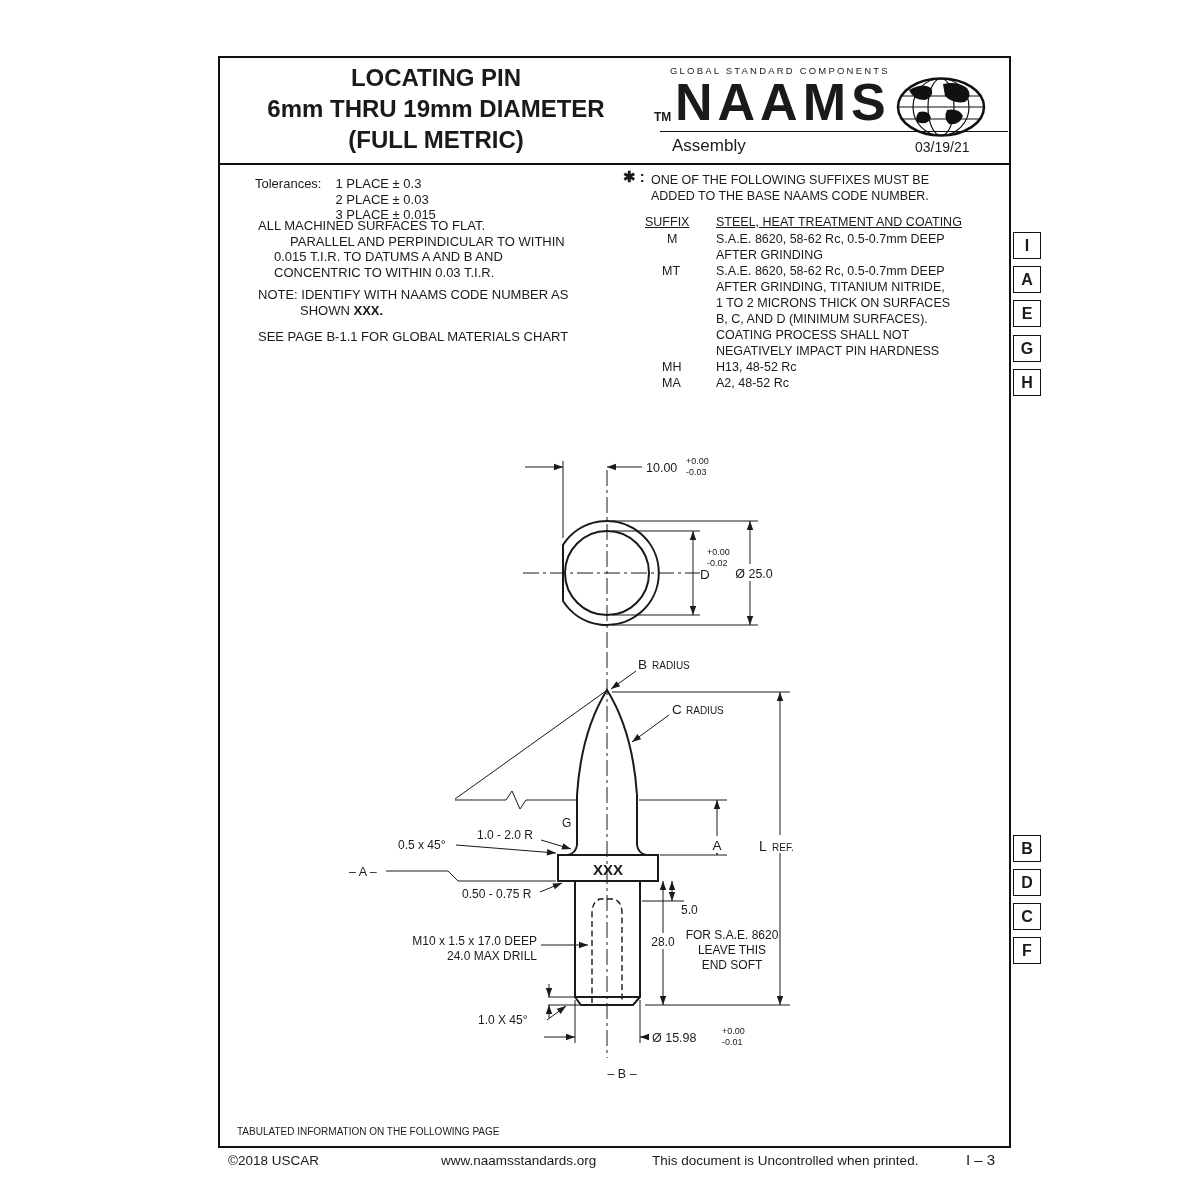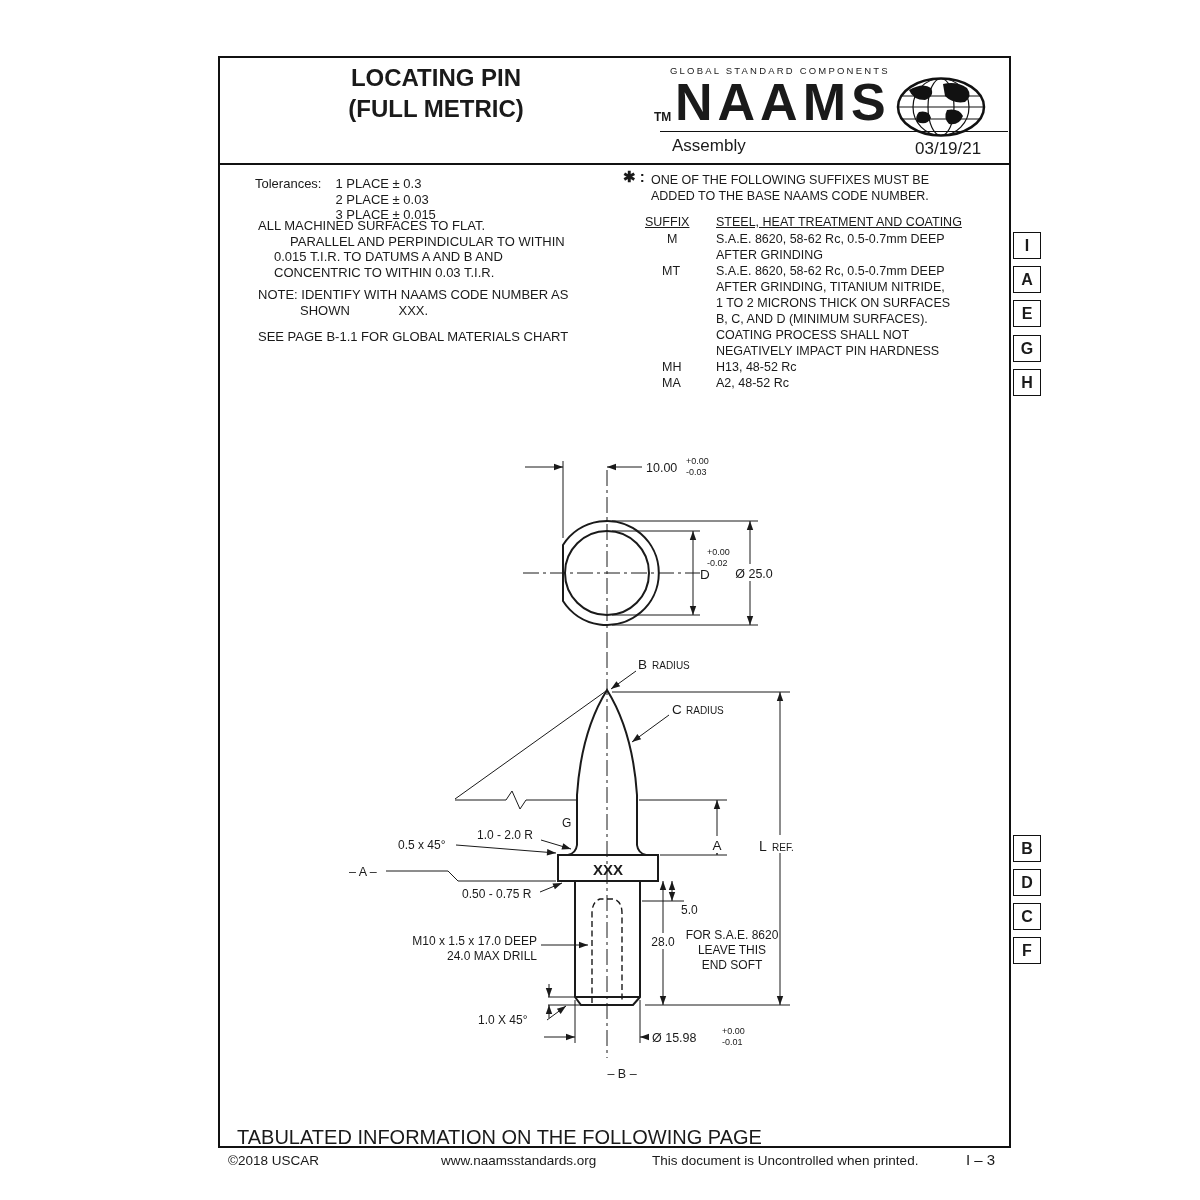--- a/index.html
+++ b/index.html
@@ -140,40 +140,41 @@
   <text x="478" y="1024" font-size="12">1.0 X 45°</text>
   <text x="652" y="1042" font-size="12.5">Ø 15.98</text>
   <text x="722" y="1034" font-size="9">+0.00</text>
   <text x="722" y="1045" font-size="9">-0.01</text>
   <text x="622" y="1078" font-size="12.5" text-anchor="middle">– B –</text>
 </svg>
 
 <div>
   <div style="position:absolute;left:240px;top:62px;width:392px;text-align:center;font-size:24px;font-weight:bold;line-height:31px;">
     <div>LOCATING PIN</div>
+    <div>6mm THRU 19mm DIAMETER</div>
     <div>(FULL METRIC)</div>
   </div>
   <div style="position:absolute;left:670px;top:65px;font-size:9.5px;letter-spacing:2.2px;">GLOBAL STANDARD COMPONENTS</div>
   <span style="position:absolute;left:654px;top:110px;font-size:12px;font-weight:bold;">TM</span>
   <div style="position:absolute;left:675px;top:76px;font-size:52px;font-weight:bold;letter-spacing:5px;line-height:52px;">NAAMS</div>
   <svg style="position:absolute;left:895px;top:76px" width="92" height="62" viewBox="0 0 92 62">
     <ellipse cx="46" cy="31" rx="43" ry="28.5" fill="none" stroke="#111" stroke-width="2.5"></ellipse>
     <ellipse cx="46" cy="31" rx="28" ry="28.5" fill="none" stroke="#111" stroke-width="1.2"></ellipse>
     <ellipse cx="46" cy="31" rx="13" ry="28.5" fill="none" stroke="#111" stroke-width="1.2"></ellipse>
     <line x1="7" y1="20" x2="85" y2="20" stroke="#111" stroke-width="1.2"></line>
     <line x1="3" y1="31" x2="89" y2="31" stroke="#111" stroke-width="1.2"></line>
     <line x1="7" y1="43" x2="85" y2="43" stroke="#111" stroke-width="1.2"></line>
     <path d="M14,14 Q28,6 36,12 Q40,20 30,24 Q18,24 14,14 Z" fill="#111"></path>
     <path d="M48,8 Q62,5 72,12 Q78,20 70,26 Q58,28 50,20 Z" fill="#111"></path>
     <path d="M52,34 Q64,32 68,40 Q64,50 54,48 Q48,42 52,34 Z" fill="#111"></path>
     <path d="M24,36 Q34,34 36,42 Q32,50 22,46 Q20,40 24,36 Z" fill="#111"></path>
   </svg>
   <div class="hline" style="left:660px;top:131px;width:348px;"></div>
   <div style="position:absolute;left:672px;top:136px;font-size:17px;">Assembly</div>
-  <div style="position:absolute;left:915px;top:139px;font-size:17px;">03/19/21</div>
+  <div style="position:absolute;left:915px;top:139px;font-size:14px;">03/19/21</div>
   <div class="hline" style="left:220px;top:163px;width:789px;border-top-width:2px;"></div>
 </div>
 
 <div class="note" style="position:absolute;left:255px;top:176px;">
   <div style="display:flex;">
     <span style="margin-right:14px;">Tolerances:</span>
     <span>
       <div>1 PLACE ± 0.3</div>
       <div>2 PLACE ± 0.03</div>
       <div>3 PLACE ± 0.015</div>
@@ -185,21 +186,21 @@
   <div>ALL MACHINED SURFACES TO FLAT.</div>
   <div style="margin-left:32px;">PARALLEL AND PERPINDICULAR TO WITHIN</div>
   <div style="margin-left:16px;">0.015 T.I.R. TO DATUMS A AND B AND</div>
   <div style="margin-left:16px;">CONCENTRIC TO WITHIN 0.03 T.I.R.</div>
 </div>
 
 <div class="note" style="position:absolute;left:258px;top:287px;">
   <div>NOTE: IDENTIFY WITH NAAMS CODE NUMBER AS</div>
   <div style="margin-left:42px;">
     <span>SHOWN</span>
-    <span style="font-weight:normal;margin-left:45px;">XXX.</span>
+    <span style="font-weight:bold;">XXX.</span>
   </div>
 </div>
 
 <div class="note" style="position:absolute;left:258px;top:329px;">SEE PAGE B-1.1 FOR GLOBAL MATERIALS CHART</div>
 
 <div class="suf" style="position:absolute;left:623px;top:172px;width:390px;">
   <span style="position:absolute;left:0;top:-3px;font-size:15px;font-weight:bold;">✱ :</span>
   <div style="position:absolute;left:28px;top:0;">ONE OF THE FOLLOWING SUFFIXES MUST BE</div>
   <div style="position:absolute;left:28px;top:16px;">ADDED TO THE BASE NAAMS CODE NUMBER.</div>
 
@@ -232,20 +233,20 @@
 <div class="tab" style="top:232px;">I</div>
 <div class="tab" style="top:266px;">A</div>
 <div class="tab" style="top:300px;">E</div>
 <div class="tab" style="top:335px;">G</div>
 <div class="tab" style="top:369px;">H</div>
 <div class="tab" style="top:835px;">B</div>
 <div class="tab" style="top:869px;">D</div>
 <div class="tab" style="top:903px;">C</div>
 <div class="tab" style="top:937px;">F</div>
 
-<div style="position:absolute;left:237px;top:1126px;font-size:20px;">TABULATED INFORMATION ON THE FOLLOWING PAGE</div>
+<div style="position:absolute;left:237px;top:1126px;font-size:10px;">TABULATED INFORMATION ON THE FOLLOWING PAGE</div>
 
 <div>
   <div style="position:absolute;left:228px;top:1153px;font-size:13.5px;">©2018 USCAR</div>
   <div style="position:absolute;left:441px;top:1153px;font-size:13.5px;">www.naamsstandards.org</div>
   <div style="position:absolute;left:652px;top:1153px;font-size:13.5px;">This document is Uncontrolled when printed.</div>
   <div style="position:absolute;left:966px;top:1151px;font-size:15px;">I – 3</div>
 </div>
 
 </body></html>

